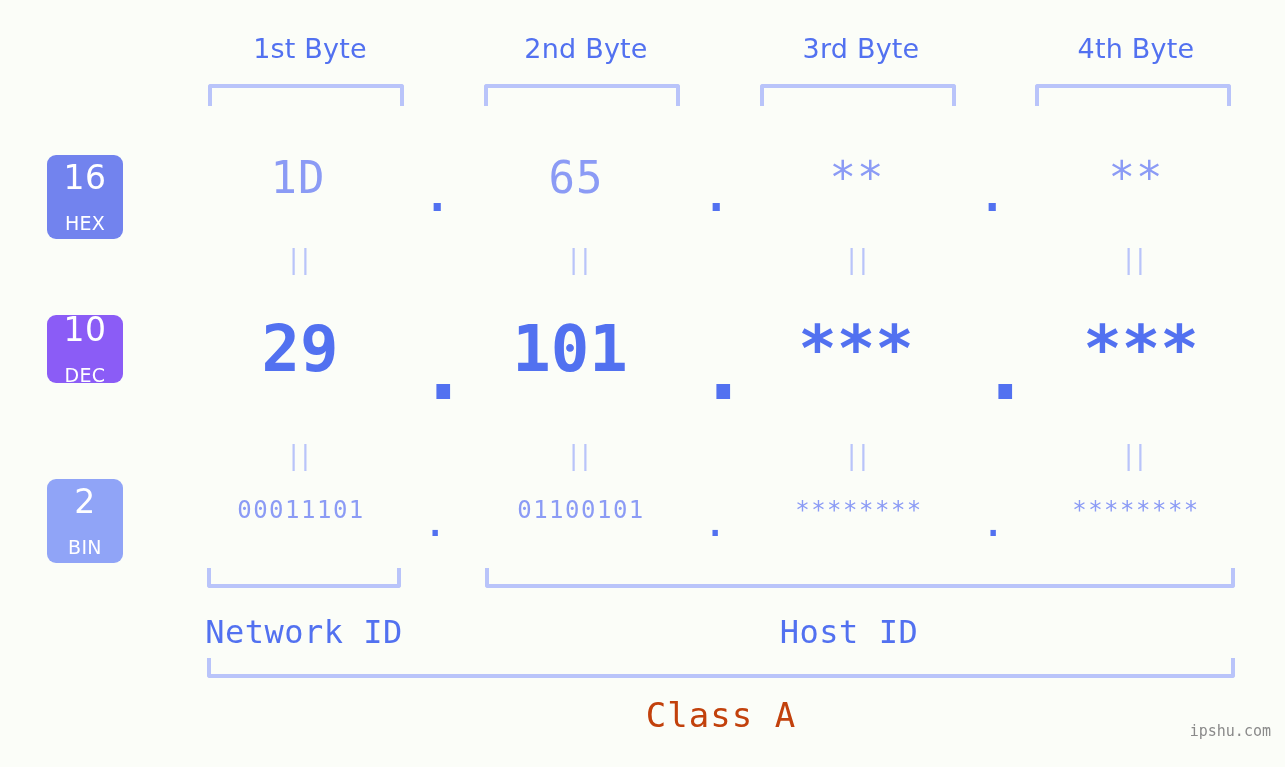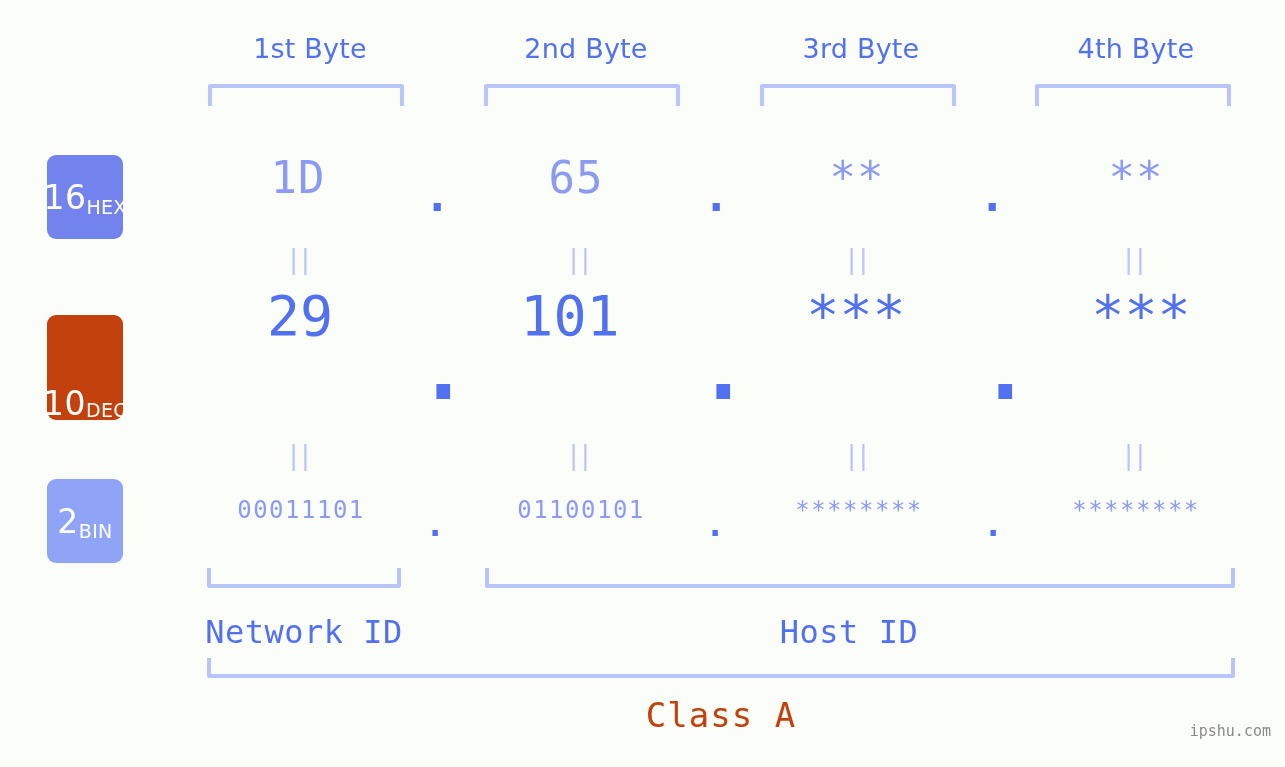--- a/index.html
+++ b/index.html
@@ -61,40 +61,40 @@
     border-bottom-right-radius: 3px;
   }
 
   
   .badge {
     position: absolute;
     left: 47px;
     width: 76px;
     border-radius: 9px;
     display: flex;
-    flex-direction: row;
+    flex-direction: column;
     align-items: center;
     justify-content: center;
     color: #ffffff;
     font-family: "DejaVu Sans", sans-serif;
     line-height: 1;
   }
   .badge .num {
     font-size: 33px;
     font-weight: 400;
     letter-spacing: 0.5px;
   }
   .badge .sub {
     font-size: 19px;
     font-weight: 400;
     margin-top: 20px;
     letter-spacing: 0.3px;
   }
   #badge-hex { top: 155px; height: 84px; background: #7283ee; }
-  #badge-dec { top: 315px; height: 105px; background: #c2410c; align-items: flex-end; }
+  #badge-dec { top: 315px; height: 68px; background: #8b5cf6; }
   #badge-bin { top: 479px; height: 84px; background: #90a4f7; }
 
   
   .val-cell {
     position: absolute;
     text-align: center;
     white-space: nowrap;
     font-family: "DejaVu Sans Mono", monospace;
   }
 
@@ -111,24 +111,24 @@
     top: 186px;
     width: 24px;
     font-size: 44px;
     line-height: 0.45;
     color: #5271f0;
     font-weight: 700;
   }
 
   
   .row-dec .val-cell {
-    top: 284px;
-    width: 240px;
-    font-size: 55px;
-    font-weight: 400;
+    top: 312px;
+    width: 240px;
+    font-size: 64px;
+    font-weight: 700;
     color: #5271f0;
     letter-spacing: 0px;
   }
   .row-dec .sep {
     top: 352px;
     width: 34px;
     font-size: 84px;
     line-height: 0.45;
     color: #5271f0;
     font-weight: 700;

